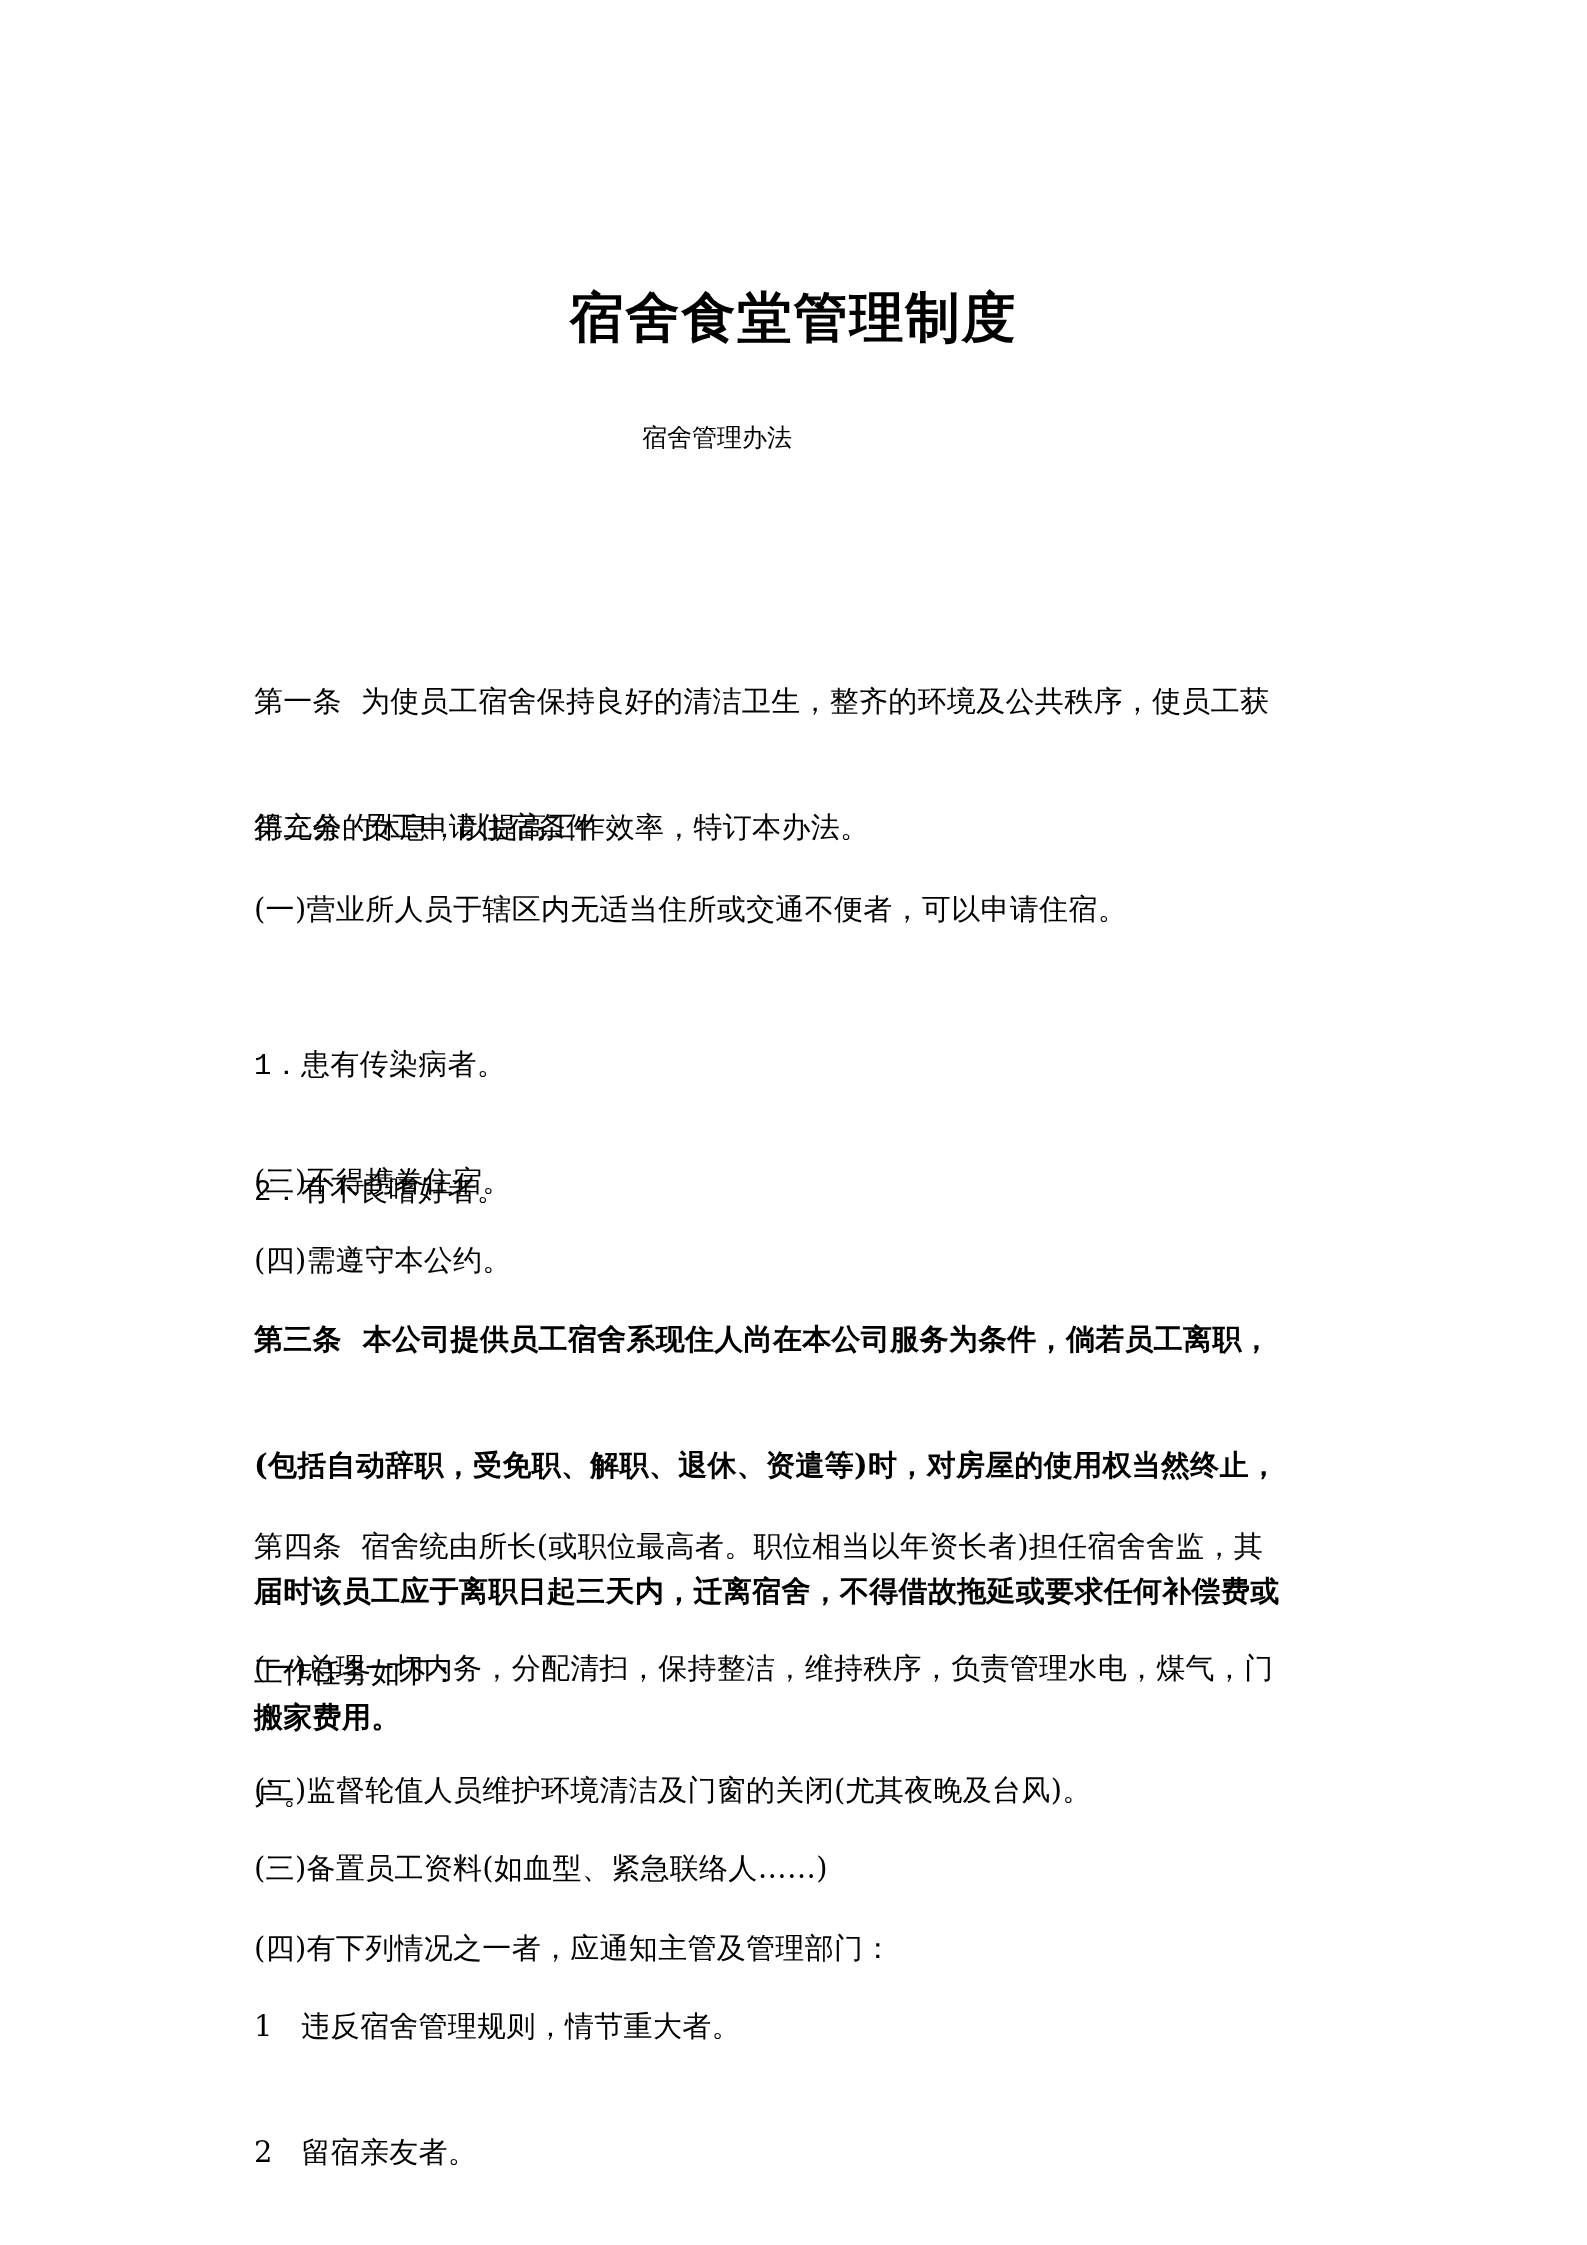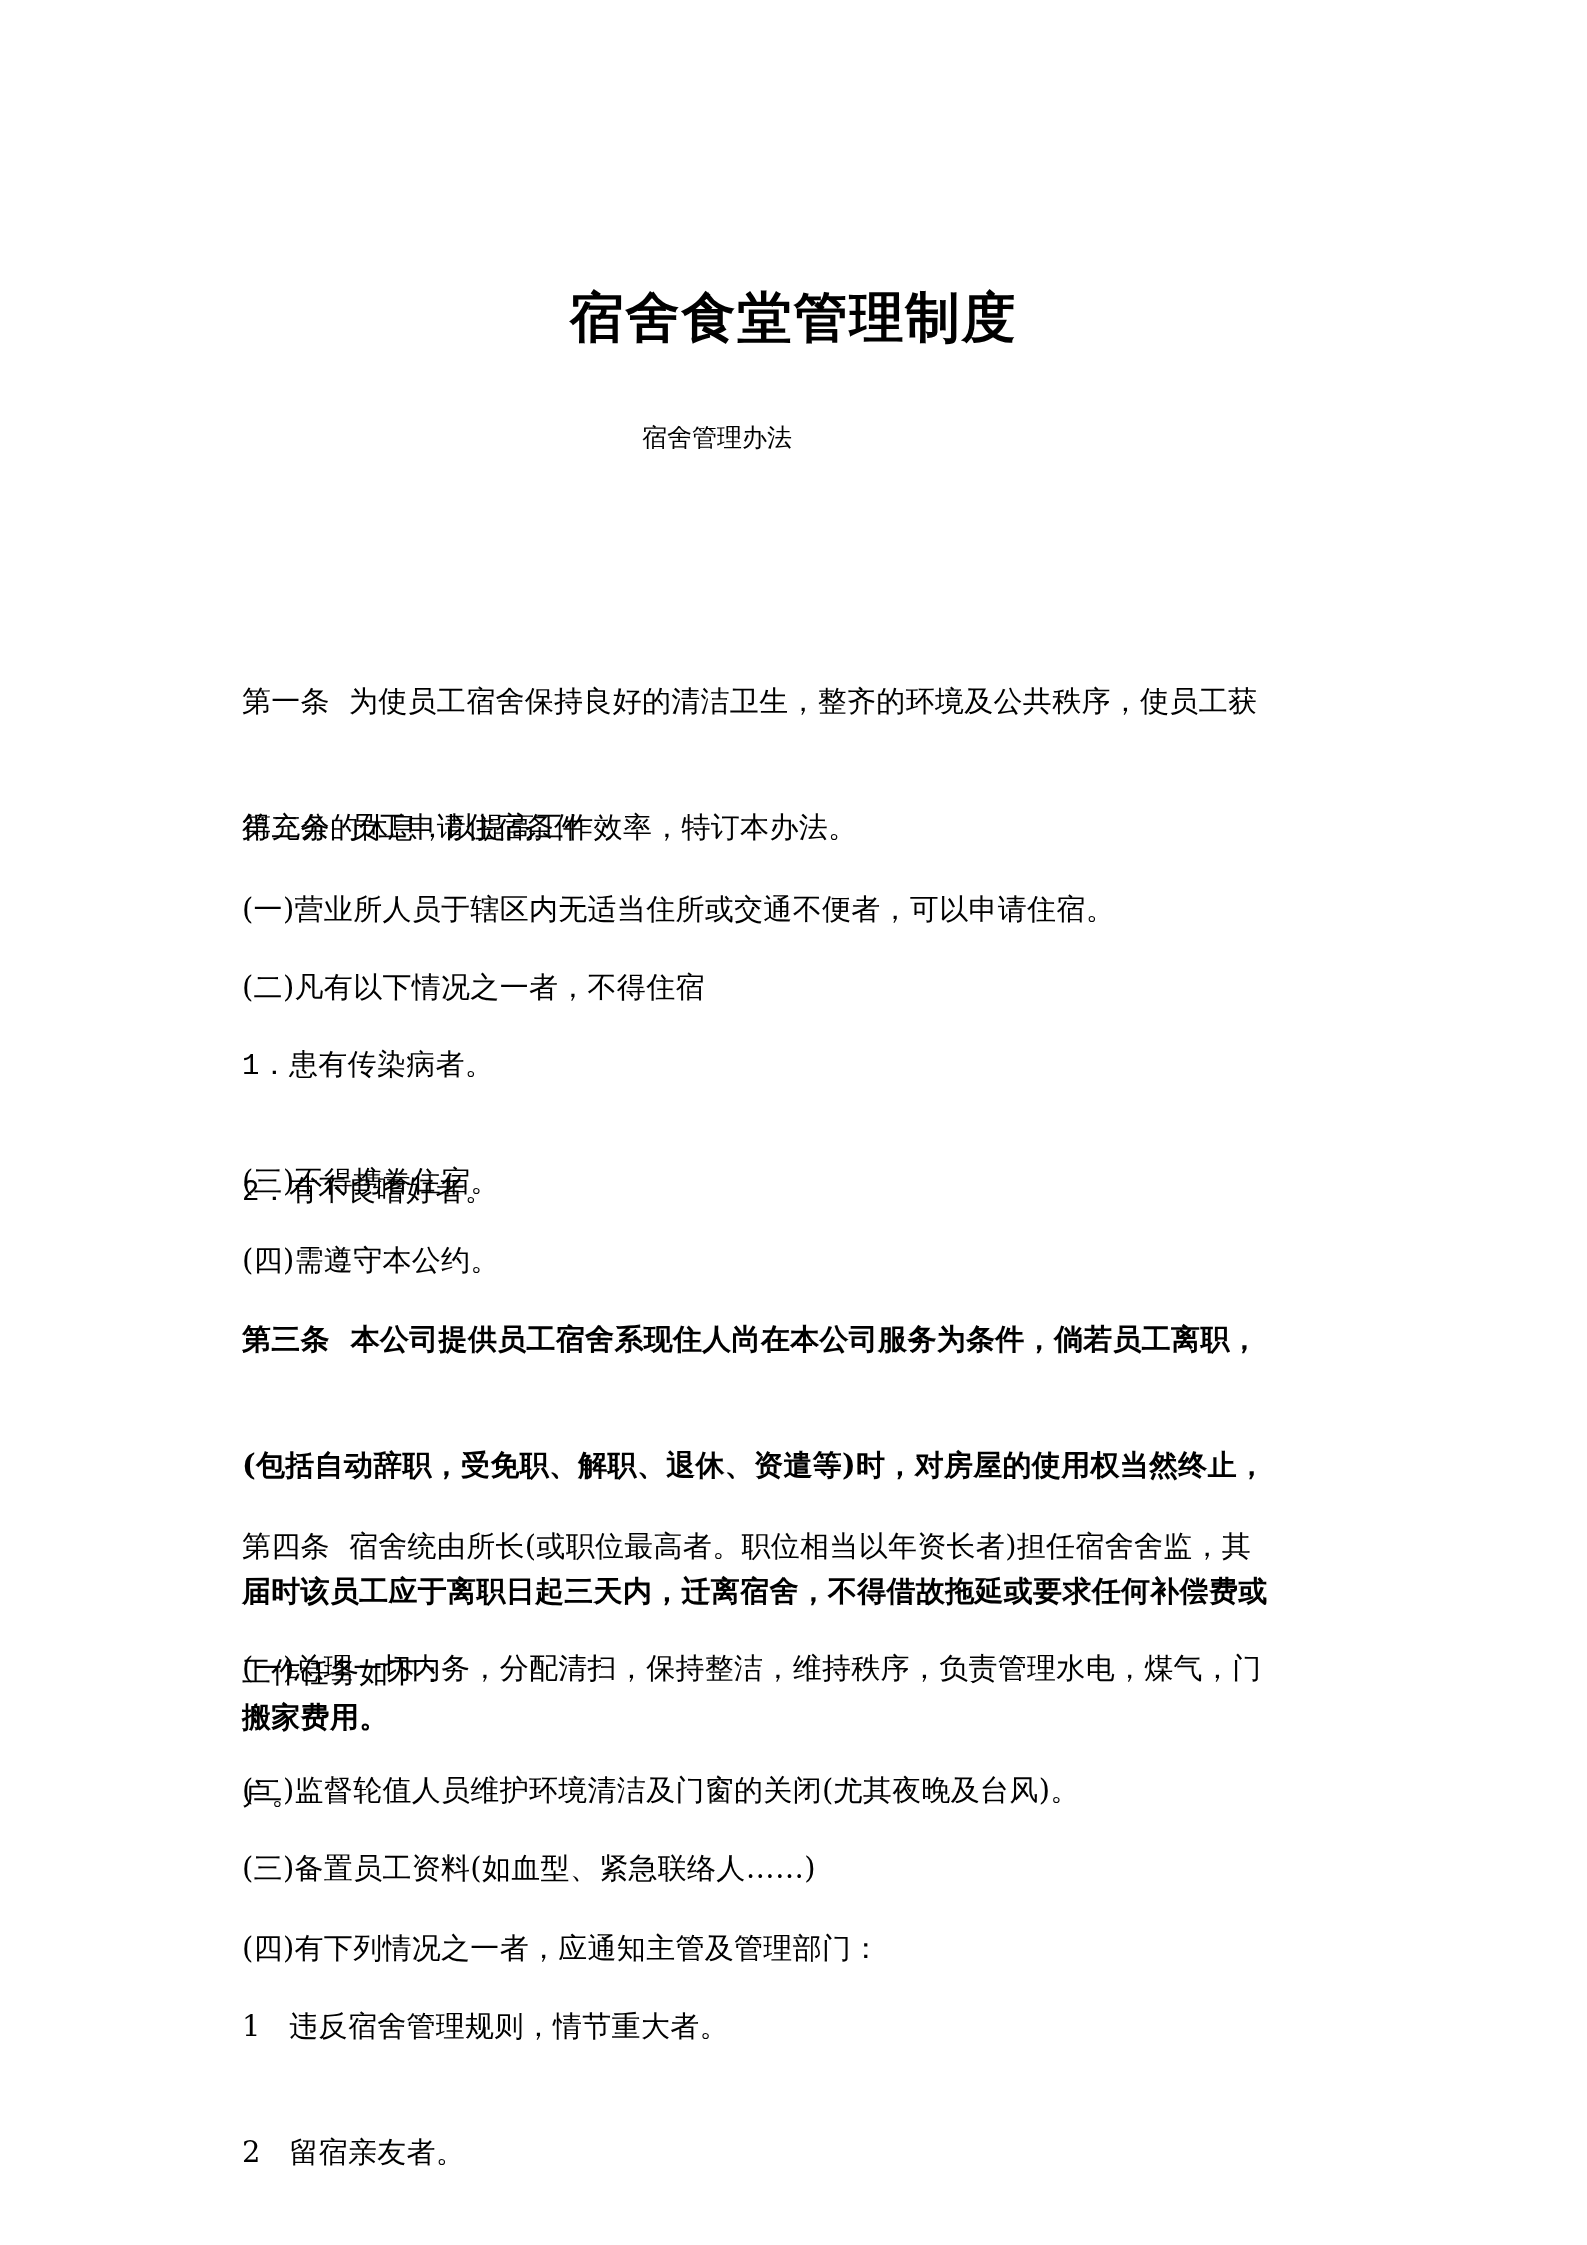--- a/index.html
+++ b/index.html
@@ -48,20 +48,21 @@
       left: 242px;
       width: 1115px;
       font-size: 29px;
       line-height: 42px;
       margin: 0;
       white-space: pre-wrap;
       letter-spacing: 0.3px;
     }
     .list-line {
       display: block;
+      margin-left: 12px;
     }
   </style>
 </head>
 <body>
 
 <div class="page">
 
   <h1 class="title">宿舍食堂管理制度</h1>
 
   <h2 class="subtitle">宿舍管理办法</h2>
@@ -72,23 +73,20 @@
   </p>
 
   <p class="body-text" style="top:722px;">
     <span class="list-line">第二条  员工申请住宿条件</span>
   </p>
 
   <p class="body-text" style="top:804px;">
     <span class="list-line">(一)营业所人员于辖区内无适当住所或交通不便者，可以申请住宿。</span>
   </p>
 
-  <p class="body-text" style="top:882px;">
-    <span class="list-line">(二)凡有以下情况之一者，不得住宿</span>
-  </p>
 
   <p class="body-text" style="top:962px;font-family:Liberation Mono, monospace;">
     <span class="list-line">1．患有传染病者。</span>
     <span class="list-line">2．有不良嗜好者。</span>
   </p>
 
   <p class="body-text" style="top:1076px;">
     <span class="list-line">(三)不得携眷住宿。</span>
   </p>
 

